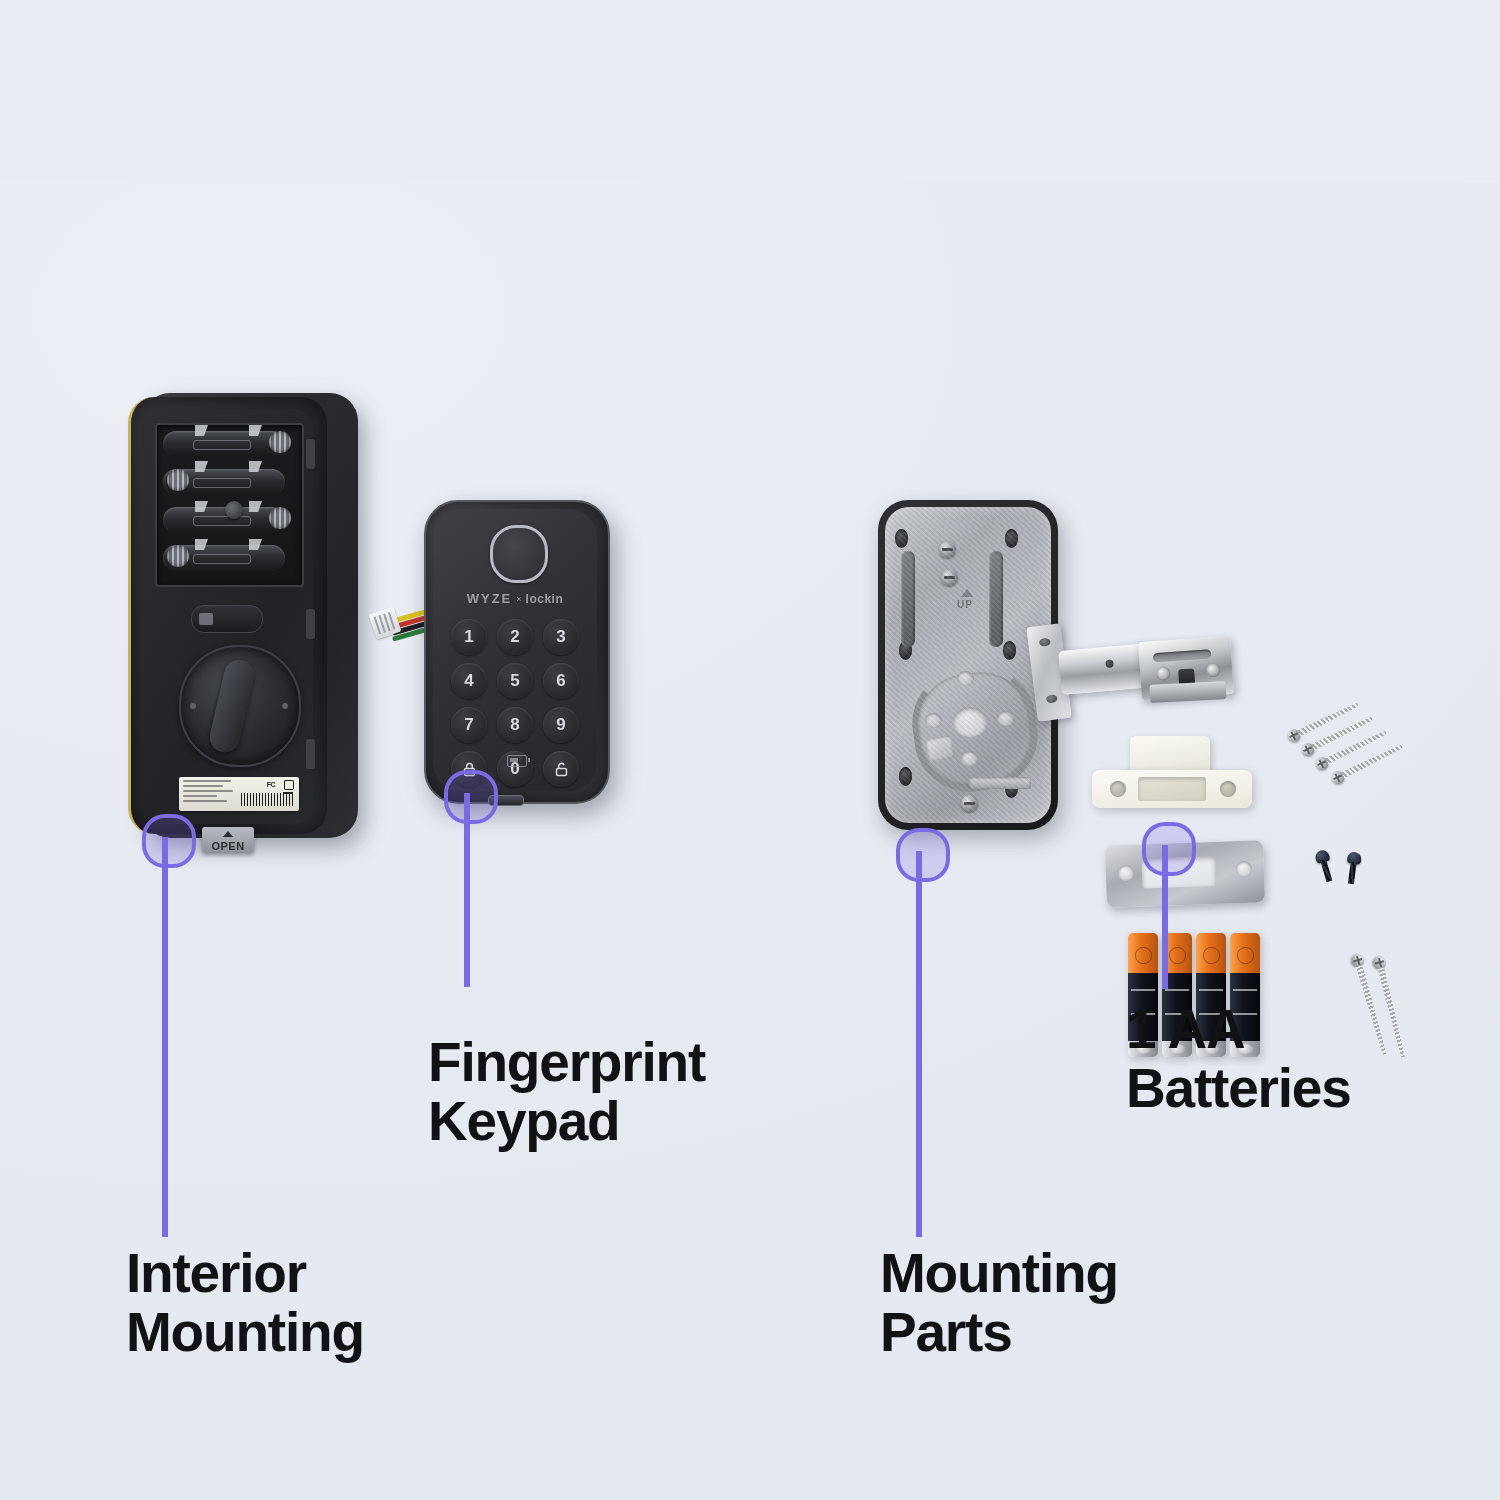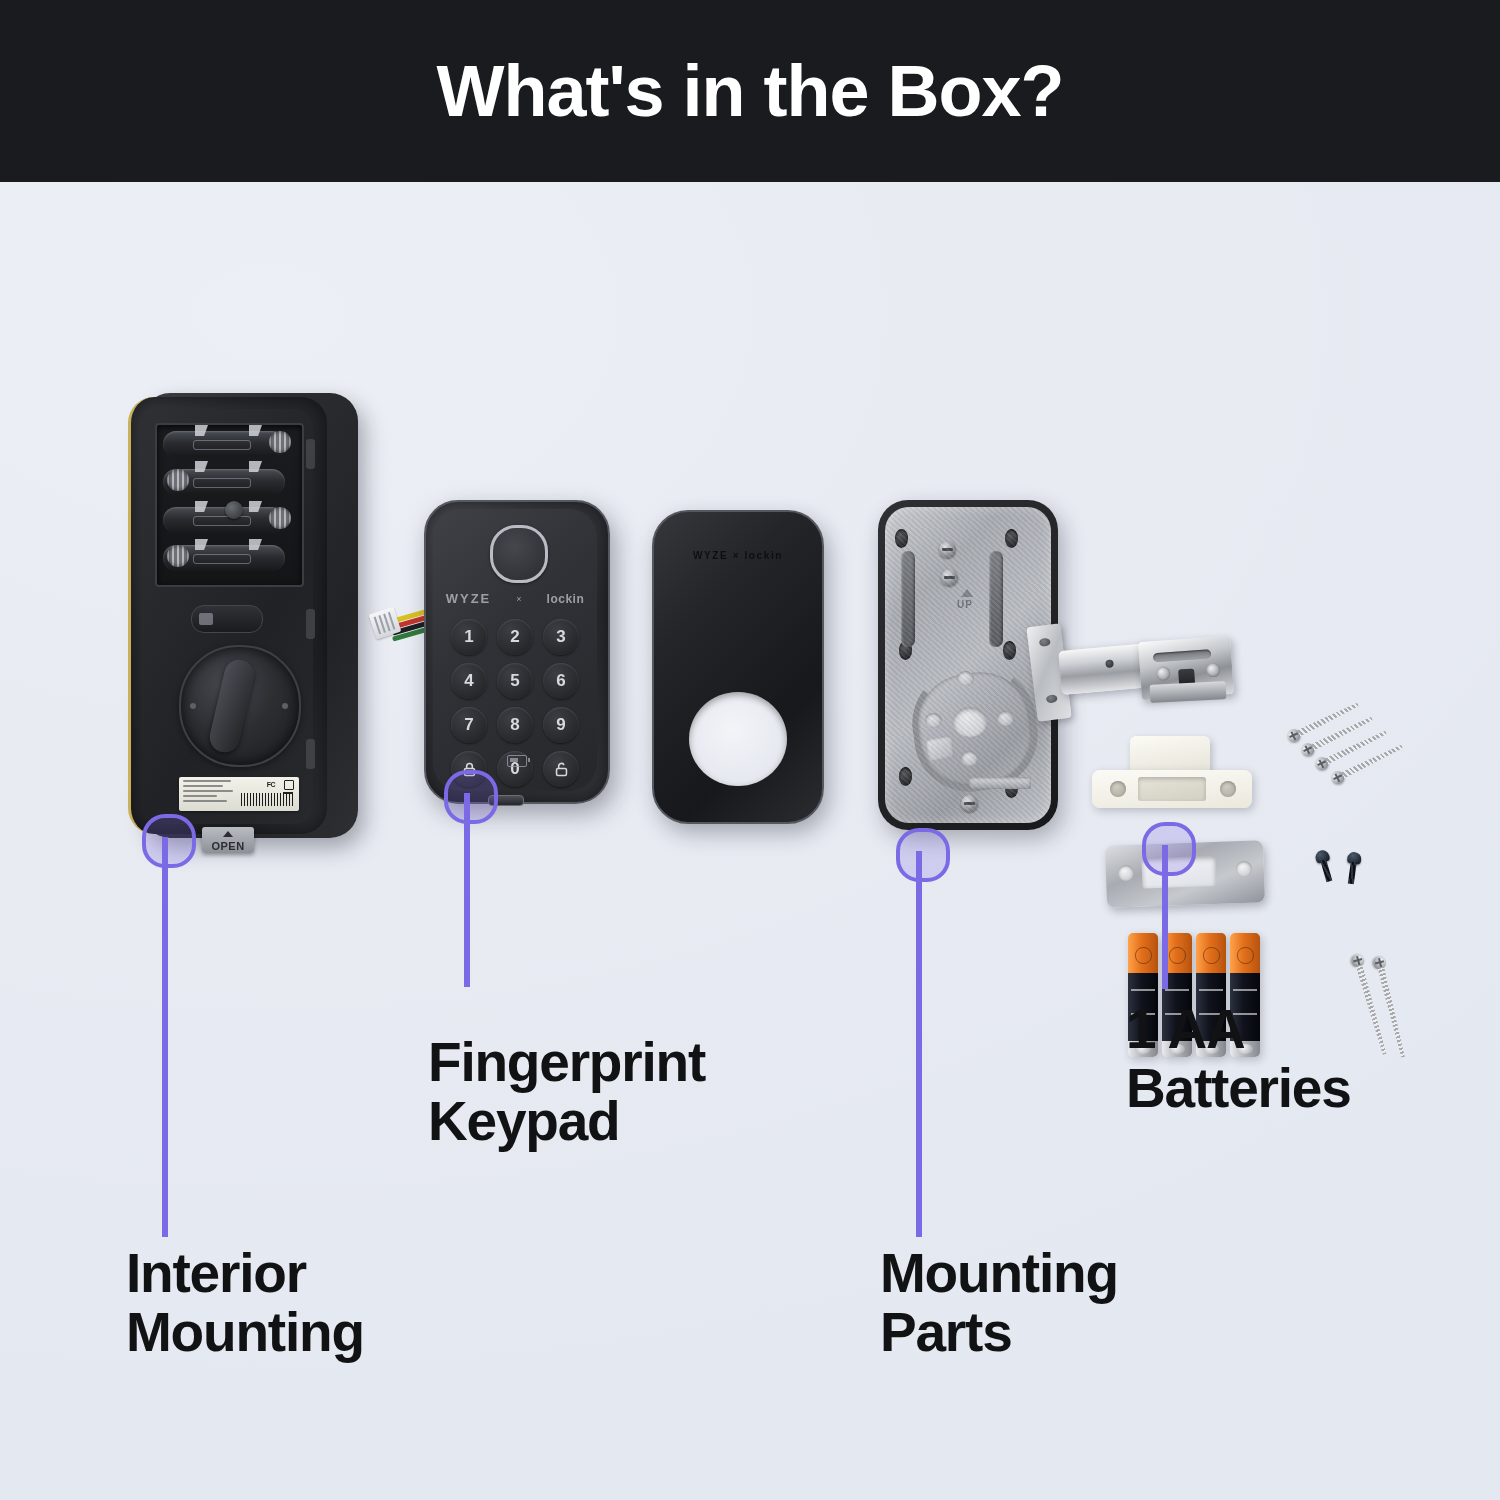--- a/index.html
+++ b/index.html
@@ -156,21 +156,21 @@
     background:linear-gradient(140deg,#3f4147 0%,#303237 40%,#25272b 100%);
   }
   .fp-ring{
     position:absolute;left:57px;top:16px;width:52px;height:52px;border-radius:26px;
     border:3px solid #b9bcc4;
     background:radial-gradient(circle at 40% 35%,#45474d,#2a2c30);
     box-shadow:0 1px 3px rgba(0,0,0,.5);
   }
   .kp-brand{
     position:absolute;left:0;top:82px;width:164px;
-    display:flex;align-items:center;justify-content:center;gap:25px;
+    display:flex;align-items:center;justify-content:center;gap:4px;
     color:#aeb1b8;font-size:13px;font-weight:bold;letter-spacing:2px;opacity:.85;
   }
   .kp-brand .x{font-size:9px;font-weight:normal;letter-spacing:0;}
   .kp-brand .lk{letter-spacing:.5px;font-size:12px;}
   .kp-grid{
     position:absolute;left:18px;top:110px;width:128px;
     display:grid;grid-template-columns:repeat(3,1fr);gap:8px 10px;
   }
   .key{
     width:36px;height:36px;border-radius:18px;
@@ -463,23 +463,20 @@
   .co-label{
     position:absolute;color:#111214;font-weight:bold;
     font-size:55px;line-height:1.08;letter-spacing:-1.2px;white-space:pre-line;
   }
 </style>
 </head>
 <body>
 
 <div class="page">
 
-  <div class="header">
-    <div class="header-title">What's in the Box?</div>
-  </div>
 
   <div class="stage">
 
     <div class="part interior">
       <div class="int-back"></div>
       <div class="int-front">
         <div class="int-inner">
 
           <div class="batt-bay">
             <div class="bcell" style="top:6px"></div>
@@ -590,26 +587,20 @@
               </svg>
             </div>
           </div>
 
           <div class="kp-batt"></div>
         </div>
       </div>
       <div class="kp-usb"></div>
     </div>
 
-    <div class="part cover">
-      <div class="cv-body">
-        <div class="cv-brand">WYZE × lockin</div>
-        <div class="cv-hole"></div>
-      </div>
-    </div>
 
     <div class="part mount">
       <div class="mp-gasket">
         <div class="mp-plate">
 
           <div class="mp-hole" style="left:10px;top:22px"></div>
           <div class="mp-hole" style="left:120px;top:22px"></div>
           <div class="mp-hole" style="left:14px;top:134px"></div>
           <div class="mp-hole" style="left:118px;top:134px"></div>
           <div class="mp-hole" style="left:14px;top:260px"></div>

